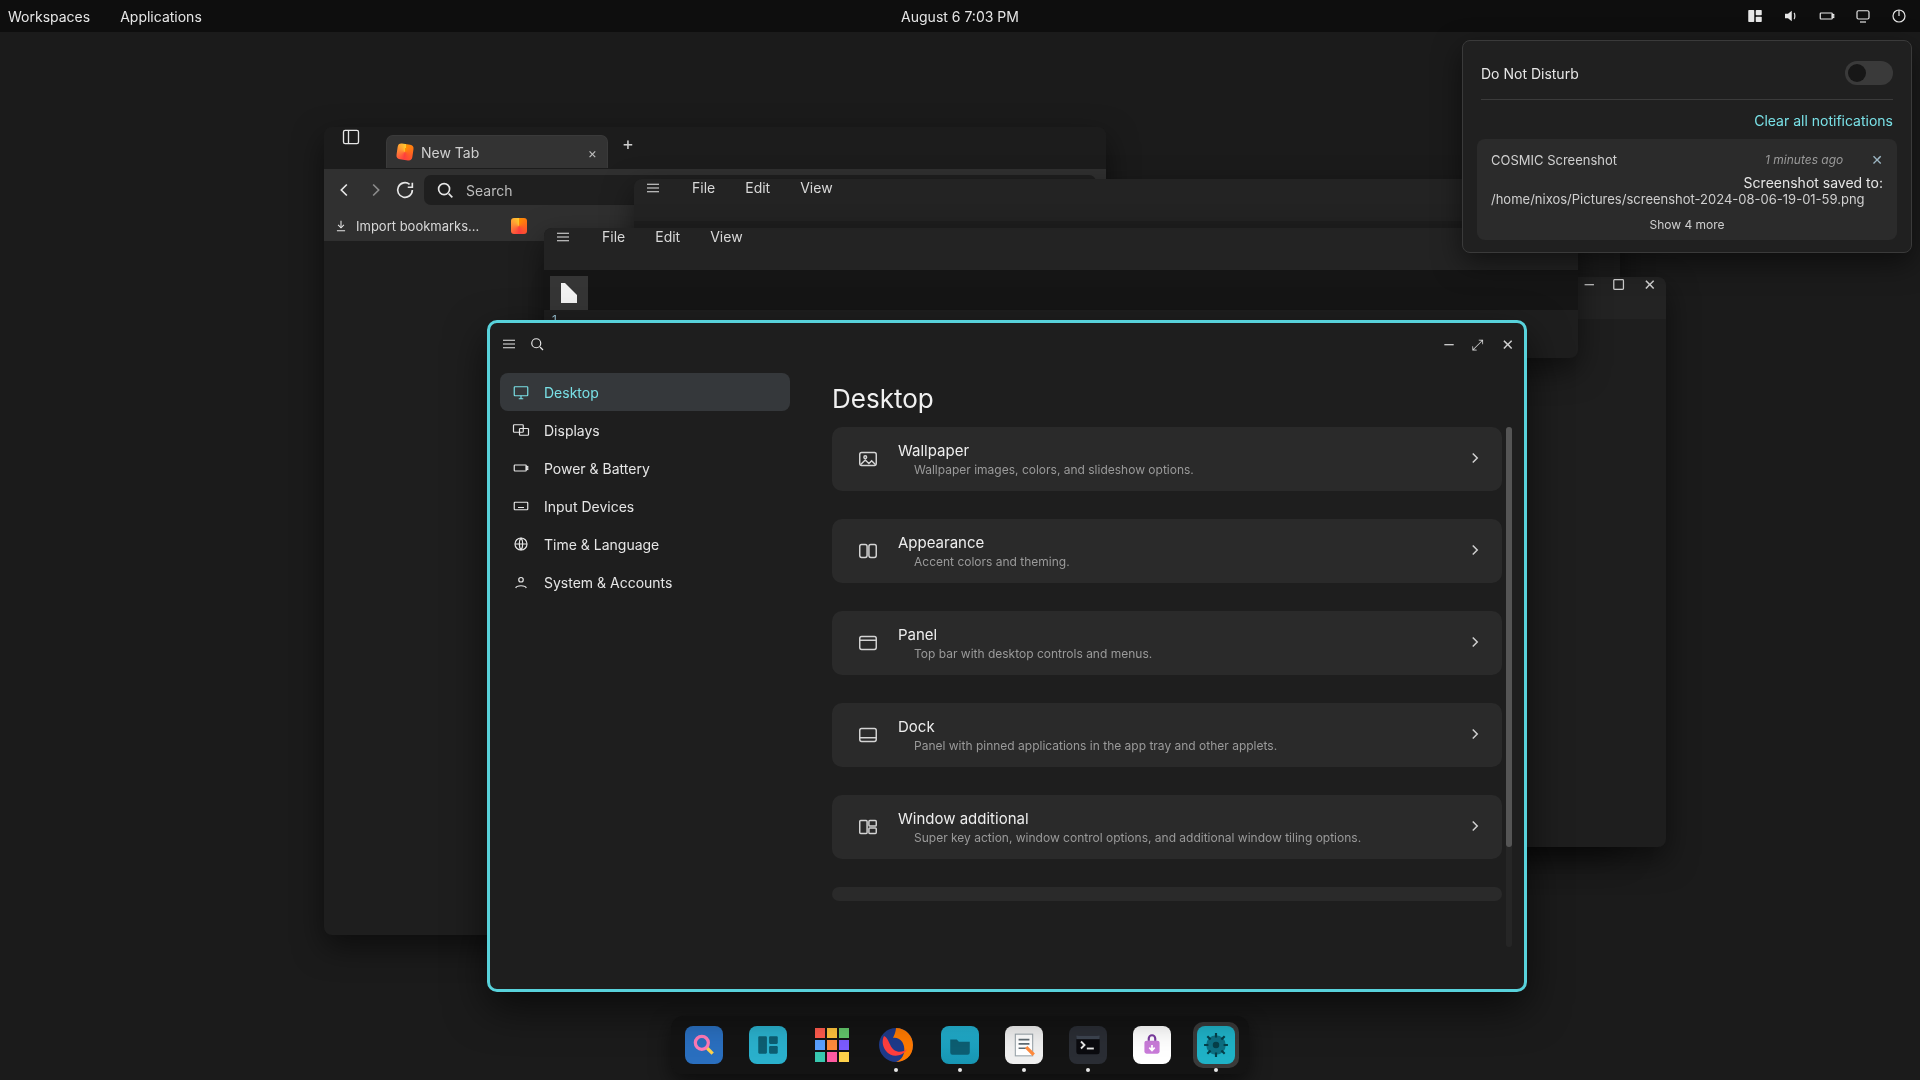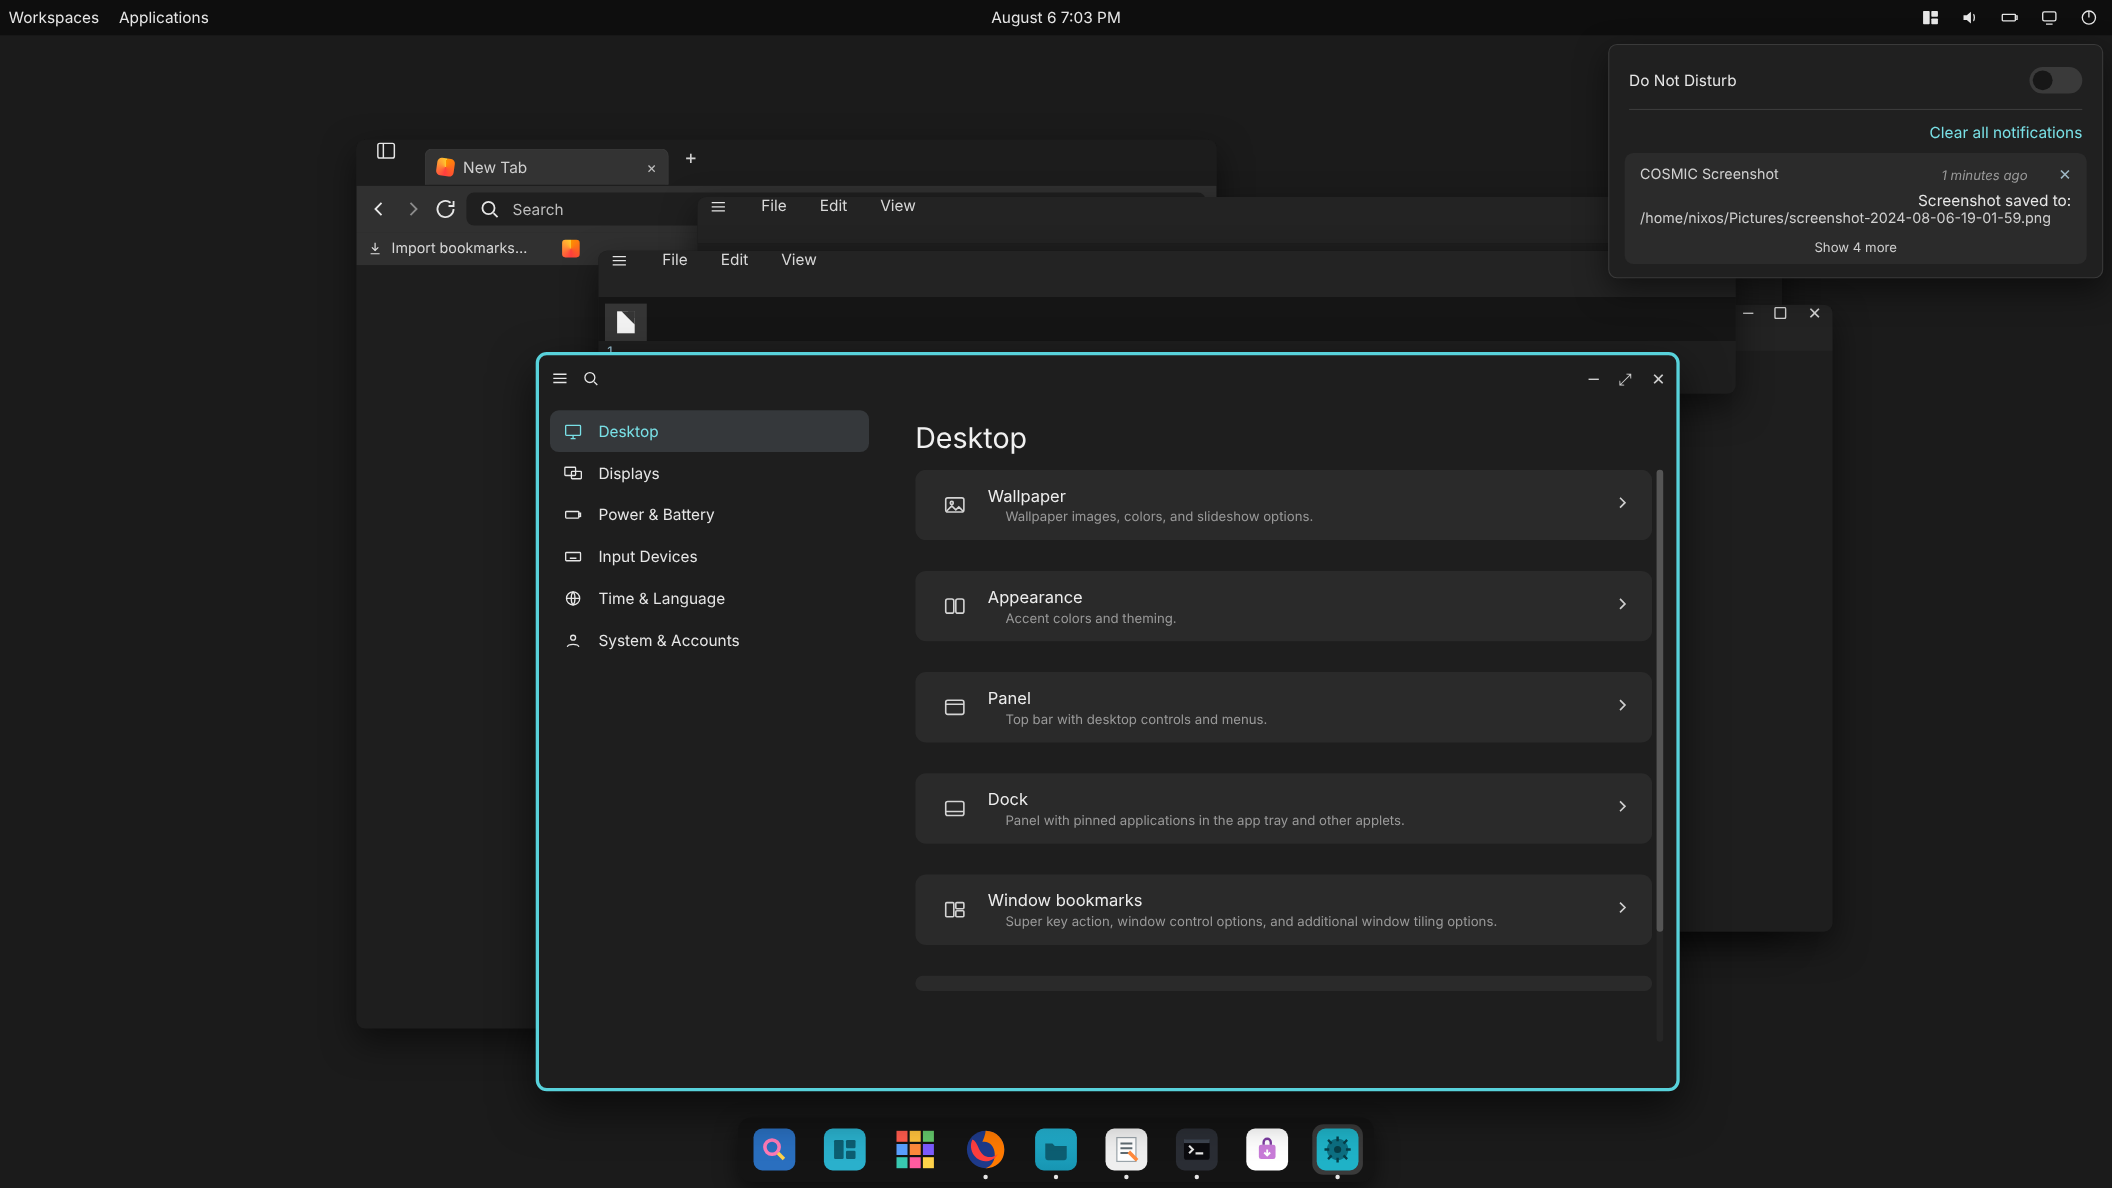--- a/index.html
+++ b/index.html
@@ -23,21 +23,21 @@
   html,body{
     margin:0; padding:0; width:1920px; height:1080px; overflow:hidden;
     background:var(--bg); color:#e6e6e6; font-family:"Inter","Noto Sans","DejaVu Sans",Arial,sans-serif;
     font-size:14px; font-weight:400;
   }
   
   .top-panel{
     position:absolute; left:0; right:0; top:0; height:32px; background:var(--panel);
     display:flex; align-items:center; color:var(--panel-fg); z-index:20;
   }
-  .top-left{display:flex; gap:18px; padding-left:8px;}
+  .top-left{display:flex; gap:30px; padding-left:8px;}
   .top-btn{cursor:pointer;}
   .top-center{position:absolute; left:50%; transform:translateX(-50%); font-size:14px;}
   .top-right{margin-left:auto; display:flex; gap:18px; padding-right:12px; align-items:center;}
   .tray-icon{width:18px; height:18px; display:flex; align-items:center; justify-content:center;}
   .tray-icon svg{width:18px; height:18px; stroke:#e6e6e6; fill:none; stroke-width:1.6;}
   .tray-icon.fill svg{fill:#e6e6e6; stroke:none;}
 
   
   .notif-tray{
     position:absolute; right:8px; top:40px; width:420px; background:var(--notif);
@@ -49,21 +49,21 @@
     width:48px; height:24px; border-radius:999px; background:var(--toggle-off); position:relative;
   }
   .toggle::after{
     content:""; position:absolute; left:3px; top:3px; width:18px; height:18px; border-radius:50%;
     background:#171717;
   }
   .notif-divider{height:1px; background:var(--divider); margin:0 4px 10px;}
   .clear-row{display:flex; justify-content:flex-end; padding:2px 4px 10px;}
   .clear-link{color:var(--accent-fg); cursor:pointer;}
   .notif-card{background:var(--notif-inner); border-radius:8px; padding:12px 14px 8px;}
-  .notif-title-row{display:flex; justify-content:space-between; font-size:13px;}
+  .notif-title-row{display:flex; align-items:center; justify-content:space-between; font-size:13px;}
   .notif-title{color:#d0d0d0;}
   .notif-meta{display:flex; align-items:center; gap:28px; color:var(--muted); font-size:12px;font-style:italic;}
   .notif-close{color:#9eb7c4; cursor:pointer; font-size:14px;}
   .notif-body{padding-top:6px; font-size:14px;text-align:right;}
   .notif-path{color:#cfcfcf; font-size:13px;}
   .show-more{text-align:center; color:#cfcfcf; font-size:12px; margin-top:10px;}
 
   
   .win{position:absolute; background:var(--win); border-radius:8px; box-shadow:0 12px 30px rgba(0,0,0,.5); overflow:hidden;}
   .win-head{height:42px; background:var(--win-head); display:flex; align-items:flex-start; padding:0 10px; gap:30px;}
@@ -446,21 +446,21 @@
 
         <div class="card">
           <span class="card-ico">
               <svg viewBox="0 0 24 24">
                 <rect x="3" y="5" width="8" height="14" rx="1"></rect>
                 <rect x="13" y="5" width="8" height="6" rx="1"></rect>
                 <rect x="13" y="13" width="8" height="6" rx="1"></rect>
               </svg>
             </span>
           <div class="card-text">
-            <div class="card-title">Window bookmarks</div>
+            <div class="card-title">Window additional</div>
             <div class="card-sub">Super key action, window control options, and additional window tiling options.</div>
           </div>
           <span class="chevron"><svg width="18" height="18" viewBox="0 0 24 24" stroke="#cfcfcf" fill="none" stroke-width="2">
                 <path d="M9 6l6 6-6 6"></path>
               </svg></span>
         </div>
 
         <div class="card" style="height:14px; padding:0; margin-bottom:0;"></div>
       </div>
       <div class="scrollbar">

